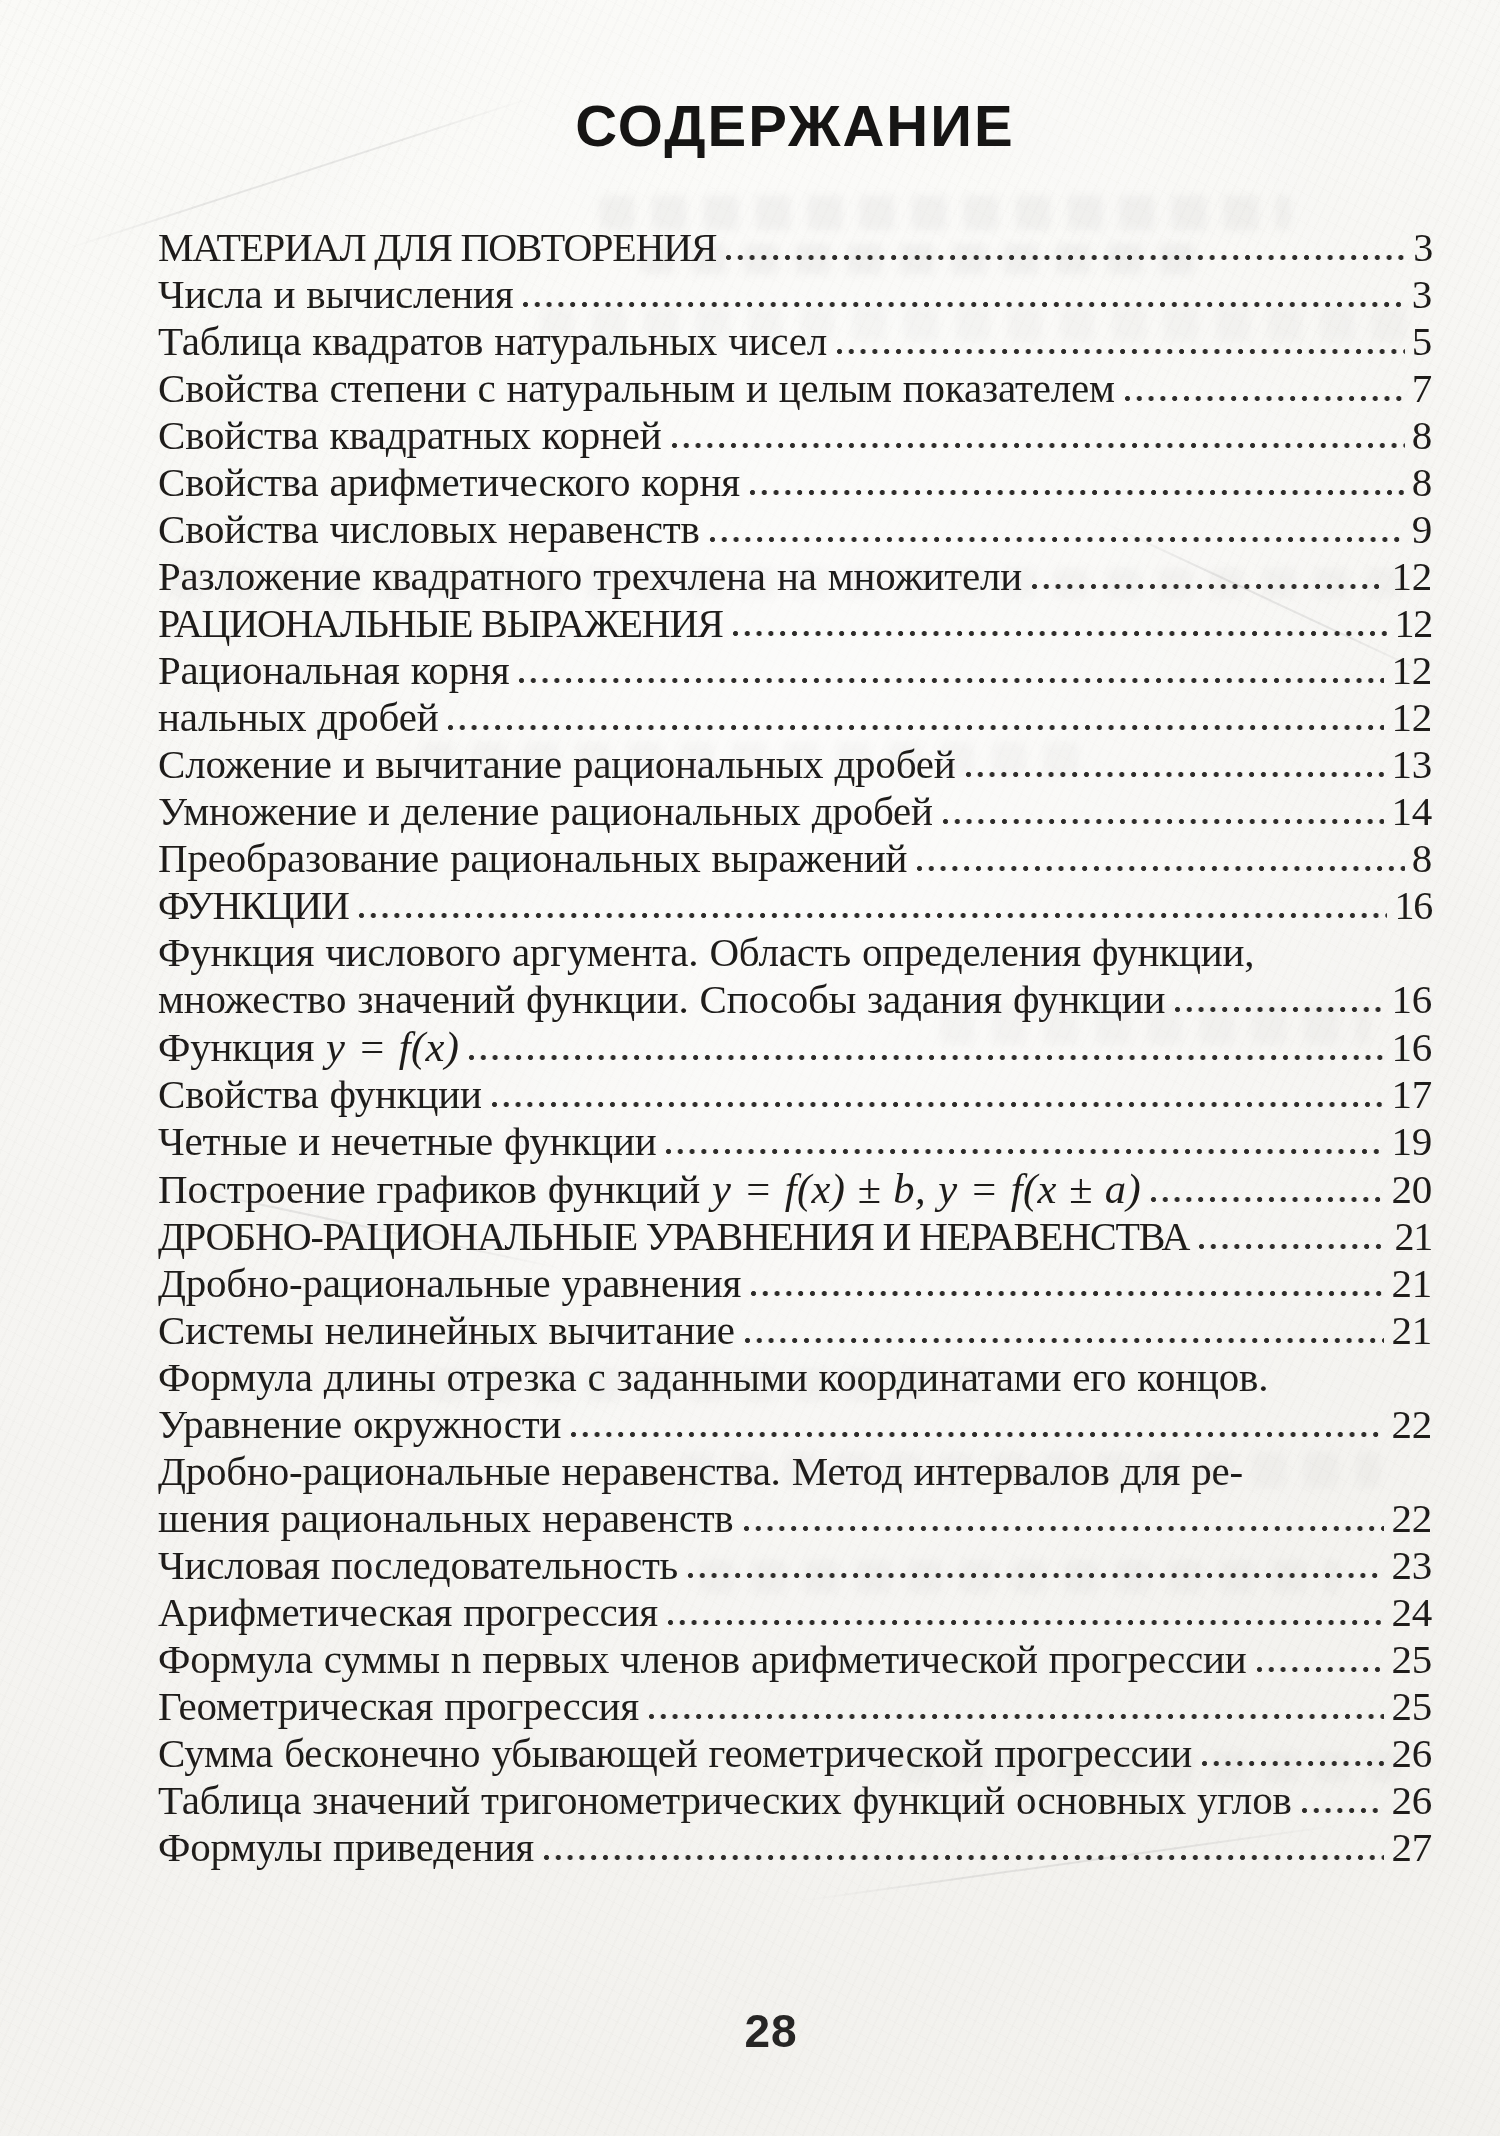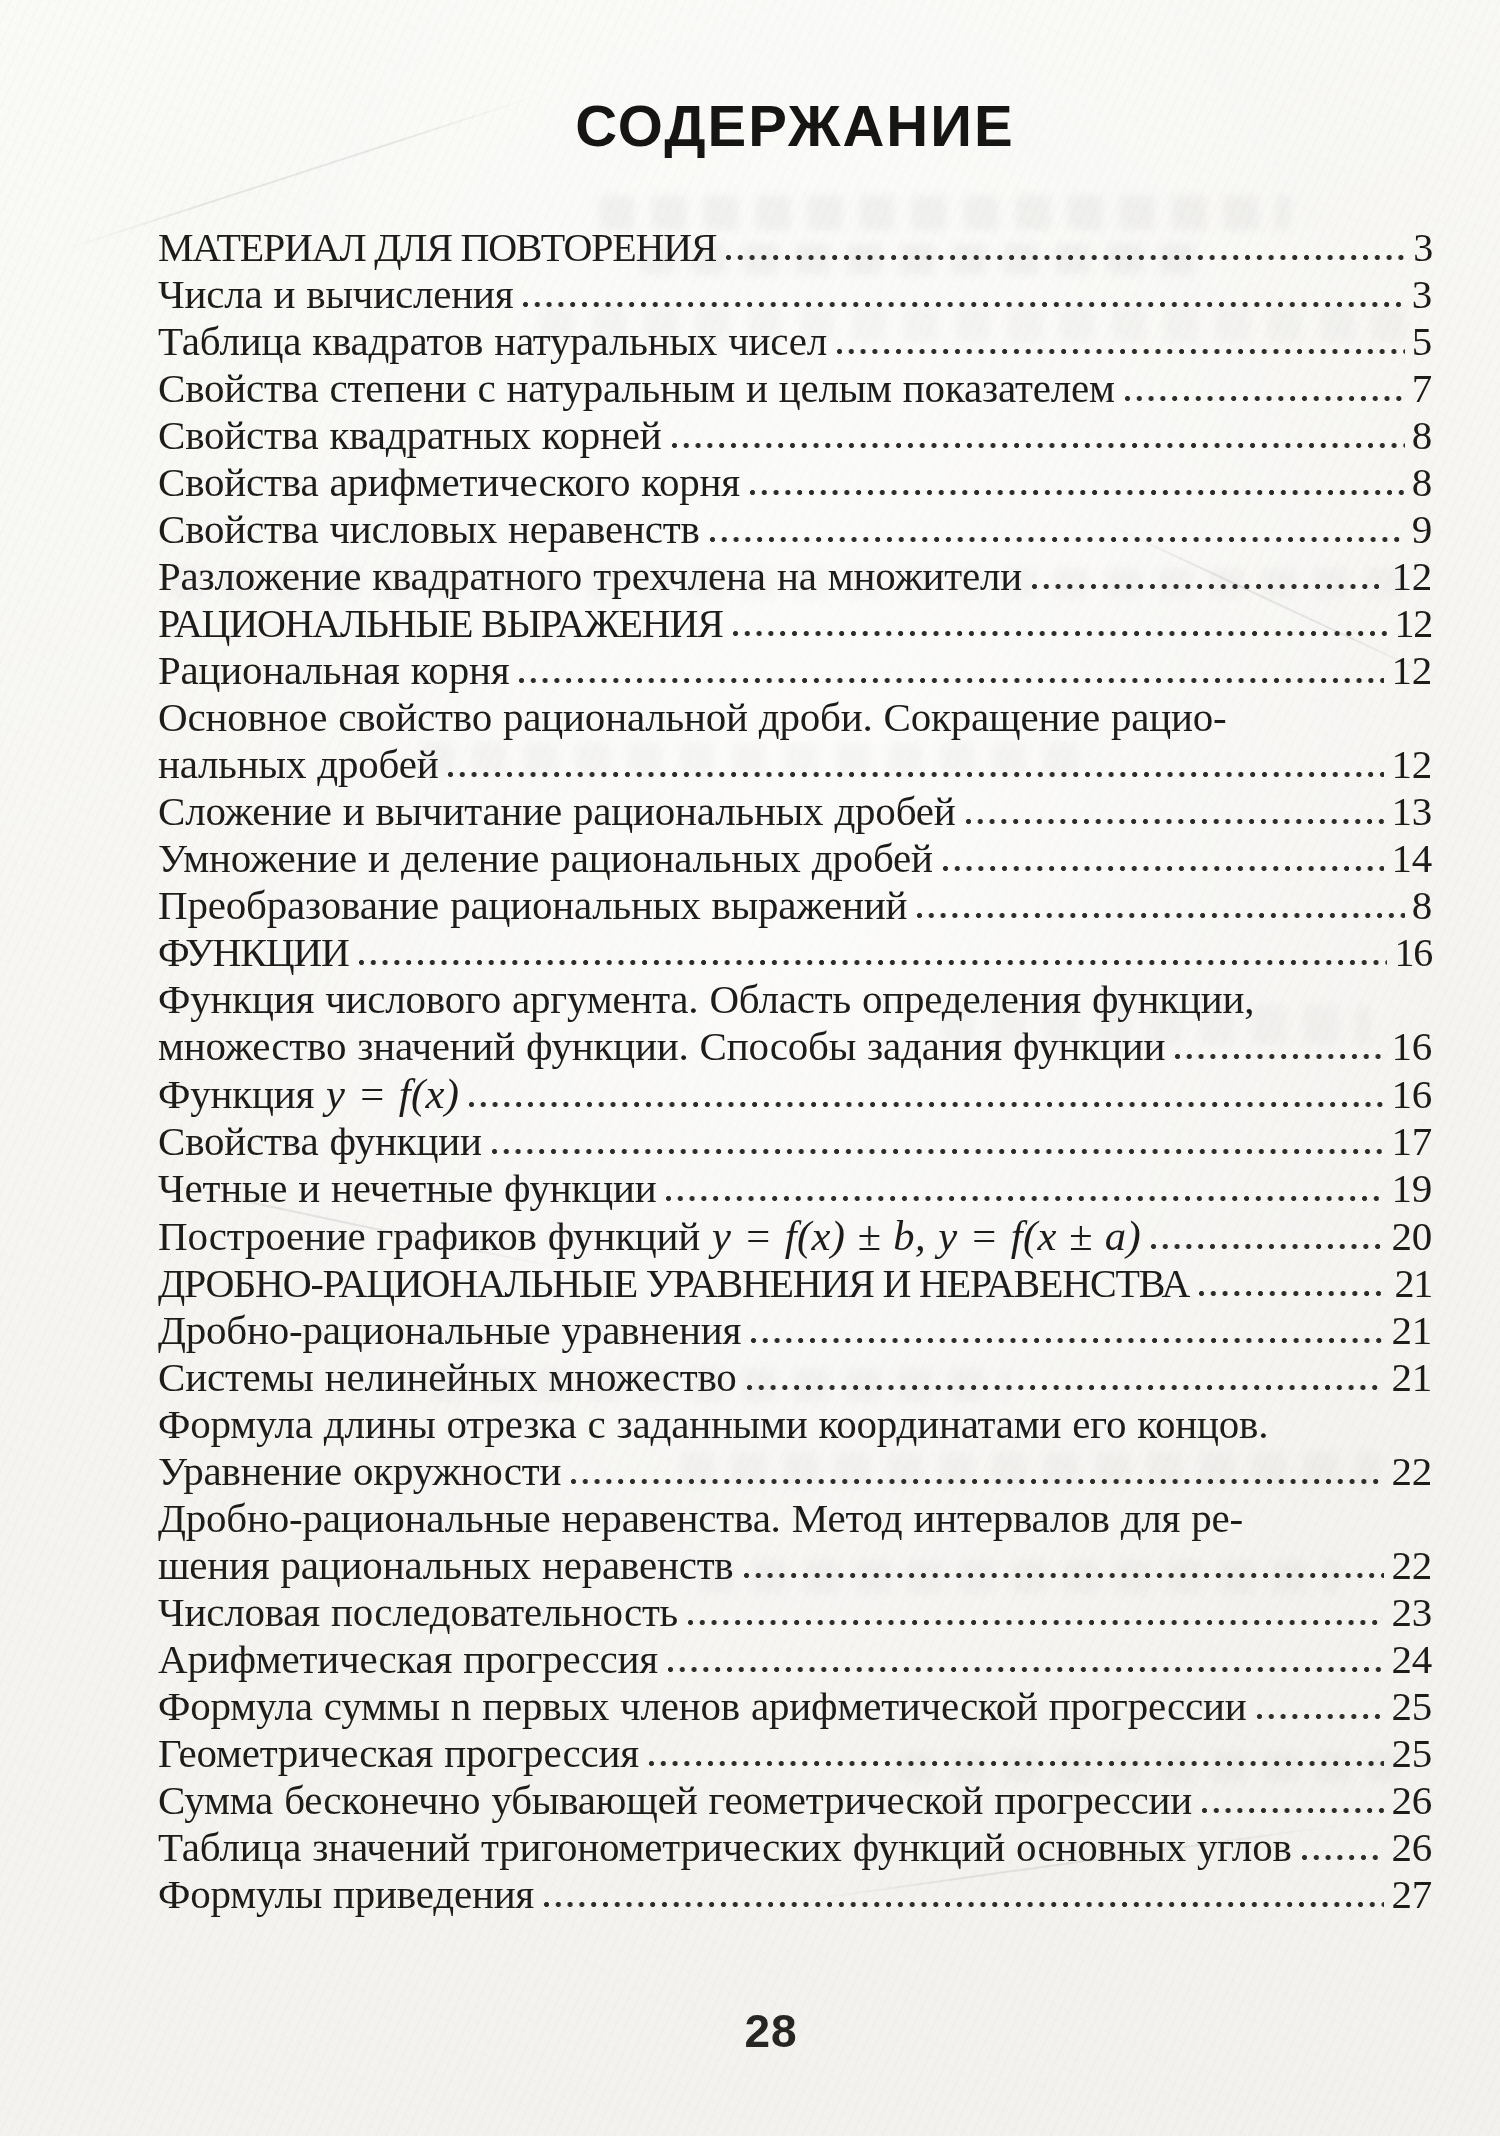--- a/index.html
+++ b/index.html
@@ -160,23 +160,20 @@
         </div>
         <div class="entry item">
           <div class="row">
             <span class="txt">Рациональная корня</span>
             <span class="dots"></span>
             <span class="pg">12</span>
           </div>
         </div>
         <div class="entry item">
           <div class="row">
-            <span class="txt">Основное свойство рациональной дроби. Сокращение рацио-</span>
-          </div>
-          <div class="row">
             <span class="txt">нальных дробей</span>
             <span class="dots"></span>
             <span class="pg">12</span>
           </div>
         </div>
         <div class="entry item">
           <div class="row">
             <span class="txt">Сложение и вычитание рациональных дробей</span>
             <span class="dots"></span>
             <span class="pg">13</span>
@@ -252,21 +249,21 @@
         </div>
         <div class="entry item">
           <div class="row">
             <span class="txt">Дробно-рациональные уравнения</span>
             <span class="dots"></span>
             <span class="pg">21</span>
           </div>
         </div>
         <div class="entry item">
           <div class="row">
-            <span class="txt">Системы нелинейных множество</span>
+            <span class="txt">Системы нелинейных вычитание</span>
             <span class="dots"></span>
             <span class="pg">21</span>
           </div>
         </div>
         <div class="entry item">
           <div class="row">
             <span class="txt">Формула длины отрезка с заданными координатами его концов.</span>
           </div>
           <div class="row">
             <span class="txt">Уравнение окружности</span>

